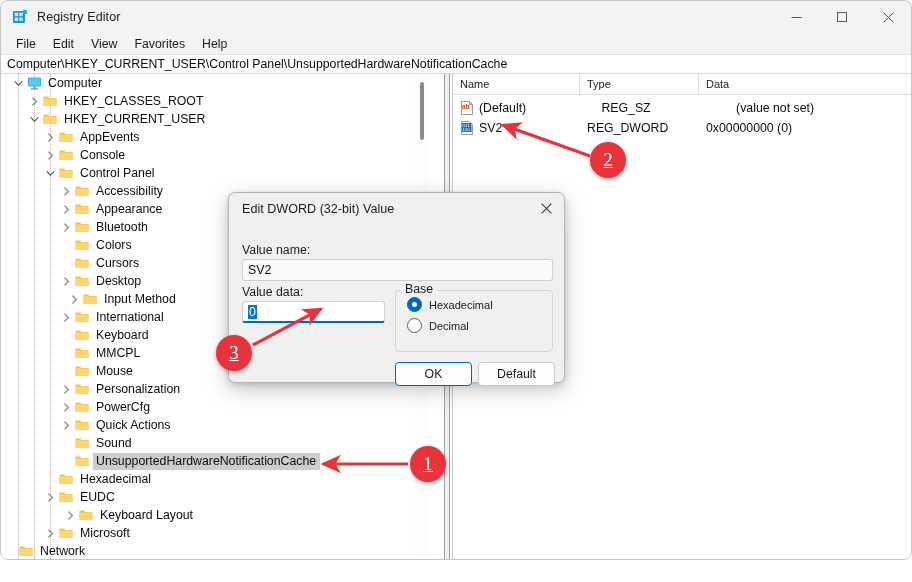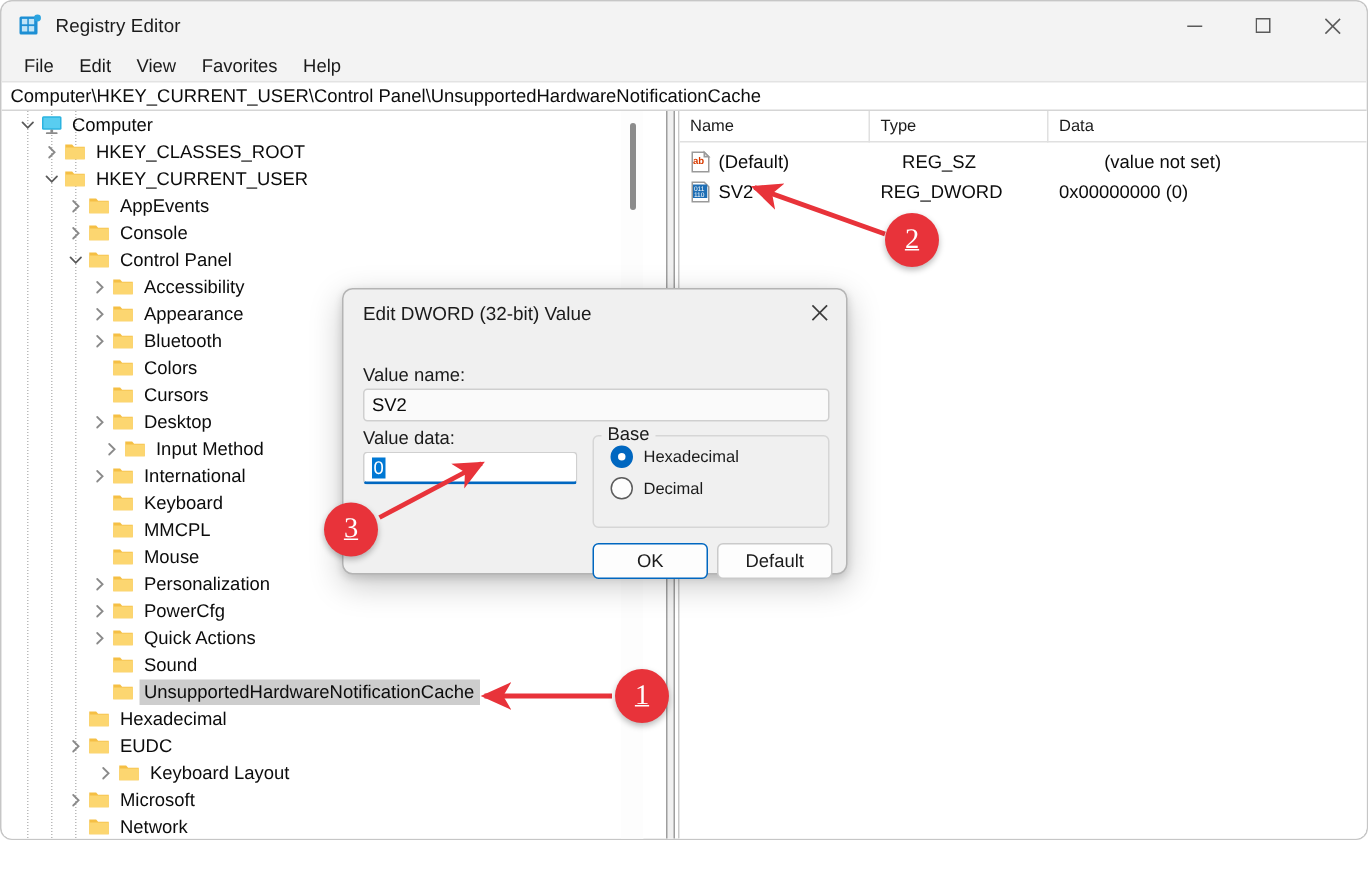--- a/index.html
+++ b/index.html
@@ -626,21 +626,21 @@
               <svg width="9" height="9" viewBox="0 0 9 9">
                 <path d="M2.8 1 L6.4 4.5 L2.8 8" fill="none" stroke="#8a8a8a" stroke-width="1.2" stroke-linecap="round"></path>
               </svg>
             </span>
             <span class="ico"><svg width="17" height="16" viewBox="0 0 17 16">
                 <path d="M1.5 3.4h4.6l1.3 1.5h7.1v8.2h-13z" fill="#f5bf44"></path>
                 <path d="M1.5 5.4h13v7.7h-13z" fill="#fcd670"></path>
               </svg></span>
             <span class="lbl">Microsoft</span>
           </div>
-          <div class="tree-row" style="padding-left:40px;">
+          <div class="tree-row" style="">
             <span class="chev"></span>
             <span class="ico"><svg width="17" height="16" viewBox="0 0 17 16">
                 <path d="M1.5 3.4h4.6l1.3 1.5h7.1v8.2h-13z" fill="#f5bf44"></path>
                 <path d="M1.5 5.4h13v7.7h-13z" fill="#fcd670"></path>
               </svg></span>
             <span class="lbl">Network</span>
           </div>
         </div>
       <div class="tree-scroll-track">
         <div class="tree-scroll-thumb"></div>

